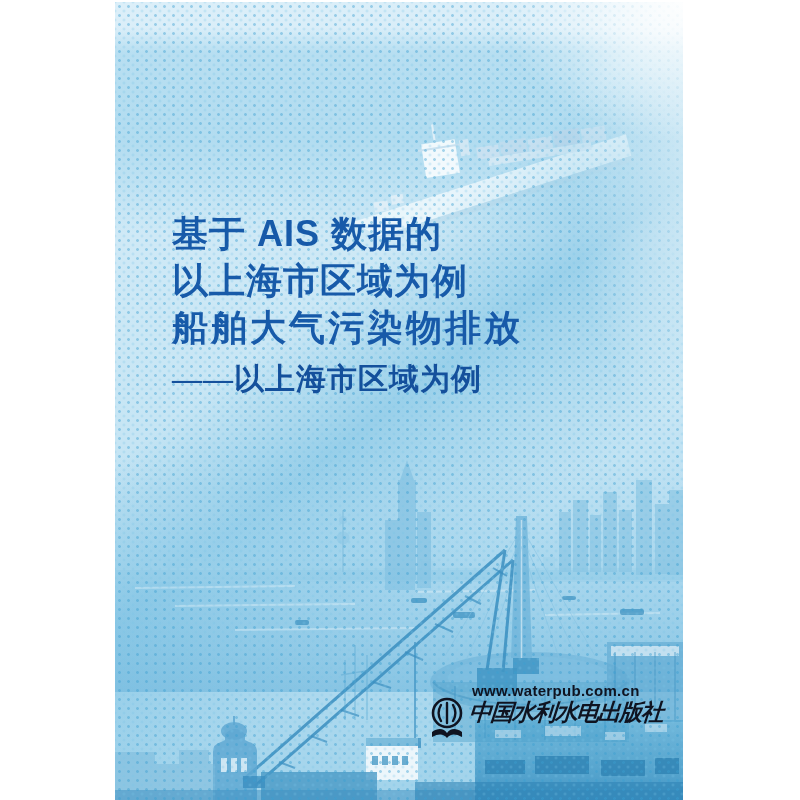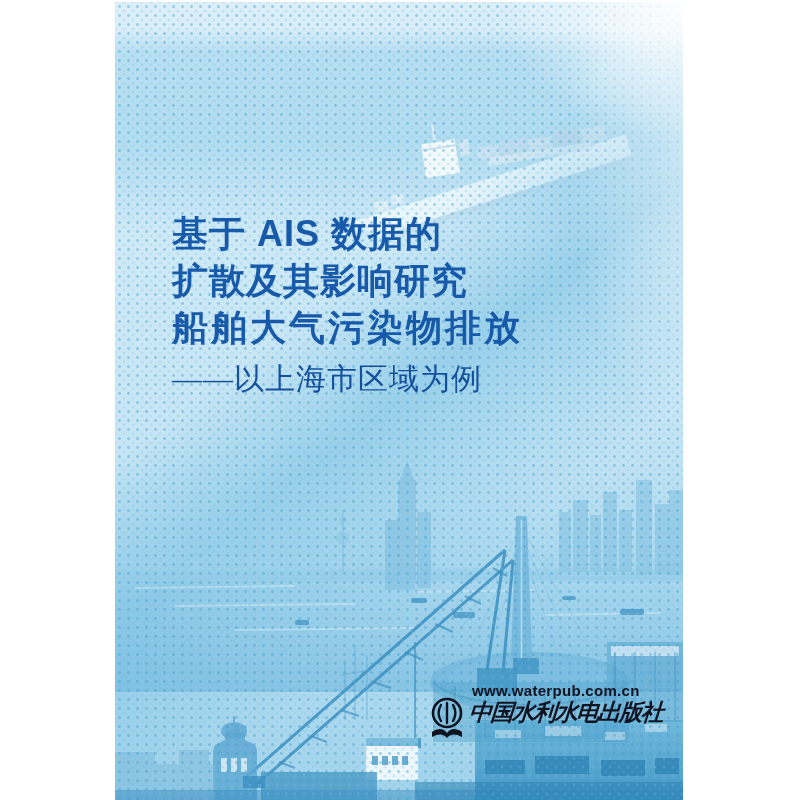--- a/index.html
+++ b/index.html
@@ -16,21 +16,21 @@
   .dots{background-image:
       radial-gradient(circle,rgba(58,158,208,.42) 1.1px,rgba(58,158,208,0) 1.7px),
       radial-gradient(circle,rgba(120,195,230,.33) 1px,rgba(120,195,230,0) 1.5px);
     background-size:9px 9px,9px 9px;background-position:0 0,4.5px 4.5px;}
   .glow{background:
       radial-gradient(ellipse 260px 200px at 100% 0%,rgba(255,255,255,.95),rgba(255,255,255,0) 70%),
       radial-gradient(ellipse 180px 430px at 102% 18%,rgba(255,255,255,.55),rgba(255,255,255,0) 70%);}
   .title{position:absolute;left:57px;top:208px;color:#175aa9;font-weight:700;
          font-size:36px;line-height:47px;letter-spacing:1px;white-space:nowrap;}
   .title .l3{letter-spacing:3px;}
-  .subtitle{position:absolute;left:57px;top:357px;color:#14509c;font-weight:400;
+  .subtitle{position:absolute;left:57px;top:357px;color:#14509c;font-weight:700;
          font-family:"Liberation Serif","DejaVu Serif",serif;font-size:30px;letter-spacing:1px;white-space:nowrap;}
   .authors{position:absolute;left:57px;top:417px;color:#3c4248;font-size:18px;letter-spacing:1px;white-space:nowrap;}
   .publogo{position:absolute;left:313px;top:694px;width:38px;height:50px;}
   .pubname{position:absolute;left:354px;top:695px;width:200px;color:#0f1320;
          font-family:"DejaVu Serif","Liberation Serif",serif;font-weight:700;font-style:italic;
          font-size:23px;letter-spacing:-1.5px;white-space:nowrap;transform:skewX(-4deg);}
   .puburl{position:absolute;left:357px;top:680px;color:#0f1320;font-weight:700;
          font-size:15px;letter-spacing:.3px;white-space:nowrap;}
 </style>
 </head>
@@ -230,21 +230,21 @@
       <rect x="0" y="370" width="568" height="10" fill="#3b8ebf" opacity="0.5"></rect>
       <rect x="300" y="362" width="268" height="18" fill="#2f84b6" opacity="0.6"></rect>
     </svg>
   </div>
 
   <div class="layer dots"></div>
   <div class="layer glow"></div>
 
   <div class="title">
     <div class="l1">基于 AIS 数据的</div>
-    <div class="l2">扩散及其影响研究</div>
+    <div class="l2">以上海市区域为例</div>
     <div class="l3">船舶大气污染物排放</div>
   </div>
 
   <div class="subtitle">——以上海市区域为例</div>
 
 
   <div class="publogo">
     <svg width="38" height="50" viewBox="0 0 38 50">
       <circle cx="19" cy="17" r="14" fill="none" stroke="#0f1320" stroke-width="2.6"></circle>
       <g stroke="#0f1320" stroke-width="2.4" stroke-linecap="round" fill="none">

